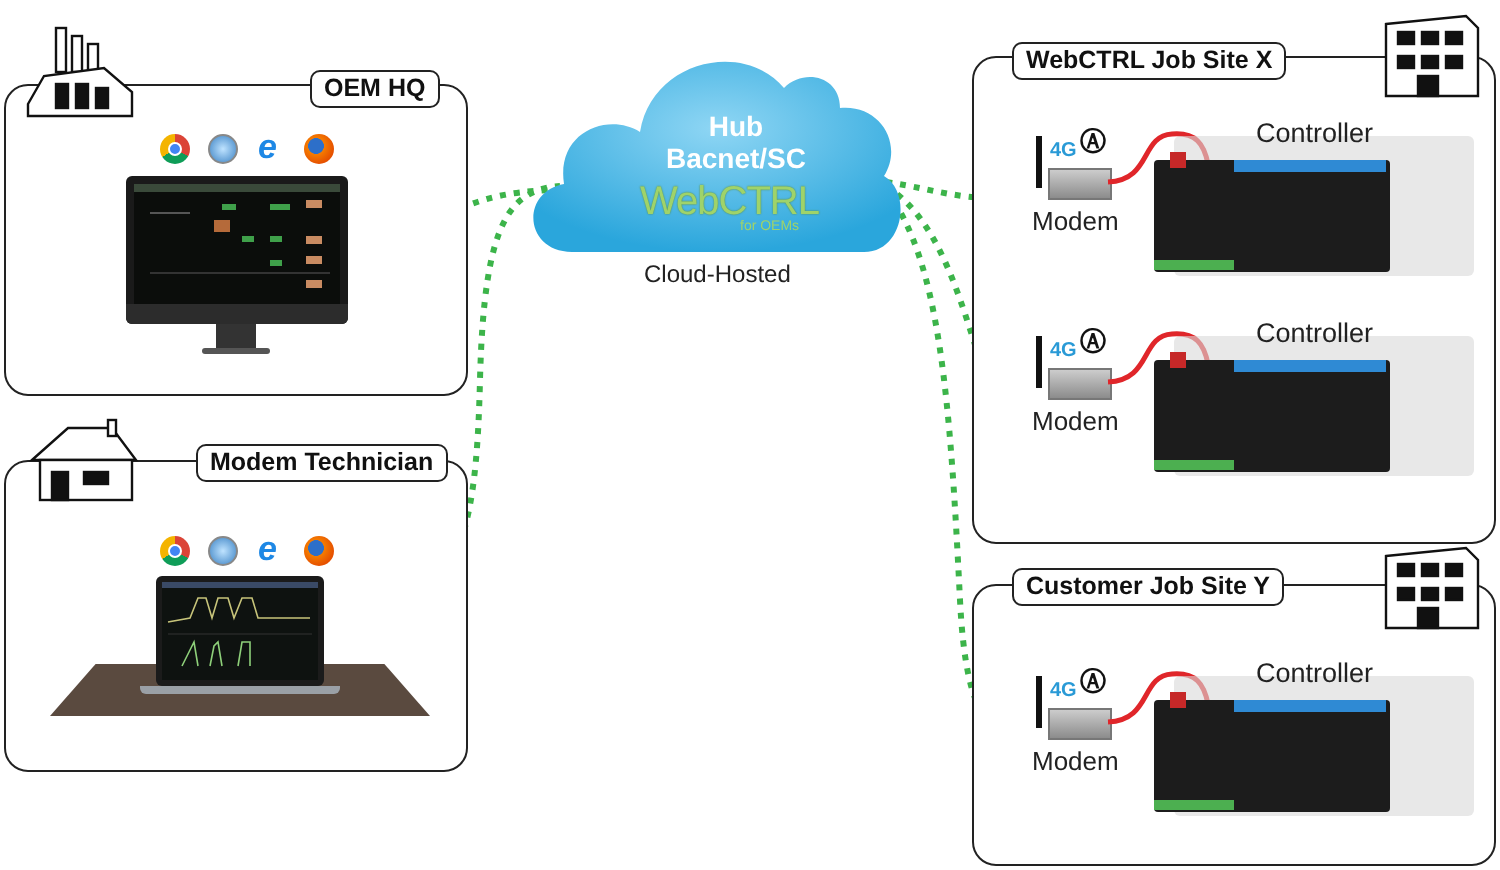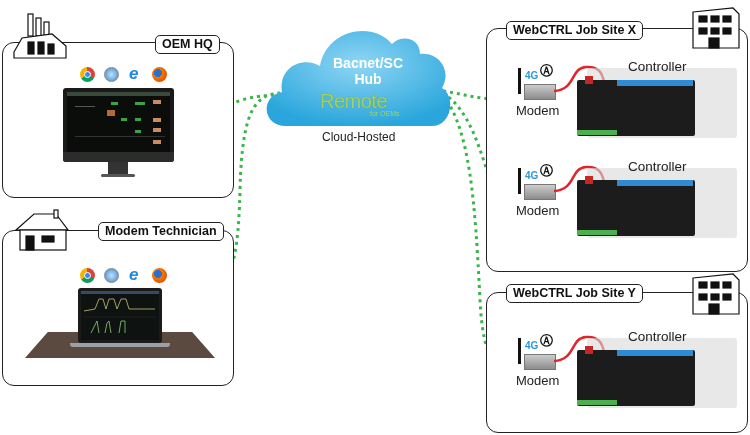--- a/index.html
+++ b/index.html
@@ -112,25 +112,25 @@
 <svg width="750" height="435">
   <defs>
     <radialGradient id="cg" cx="50%" cy="35%" r="65%">
       <stop offset="0%" stop-color="#8fd6f4"></stop>
       <stop offset="100%" stop-color="#2aa6dc"></stop>
     </radialGradient>
   </defs>
   <path d="M286,126 C262,126 260,96 282,92 C278,66 304,56 320,66 C326,30 372,20 392,44 C402,34 420,38 420,54 C440,52 452,72 442,88 C456,96 452,126 432,126 Z" fill="url(#cg)"></path>
 </svg>
 <div class="cloud-text" style="left:318px;top:55px;width:100px;">
+  <div>Hub</div>
   <div>Bacnet/SC</div>
-  <div>Hub</div>
 </div>
 <div class="abs" style="left:318px;top:90px;width:100px;height:30px;">
-  <span style="position:absolute;left:2px;top:0;font-size:20px;color:#9fd36a;letter-spacing:-0.5px;text-shadow:0 0 1px #5a8a2a;">Remote</span>
+  <span style="position:absolute;left:2px;top:0;font-size:20px;color:#9fd36a;letter-spacing:-0.5px;text-shadow:0 0 1px #5a8a2a;">WebCTRL</span>
   <span style="position:absolute;left:52px;top:20px;font-size:7px;color:#9fd36a;">for OEMs</span>
 </div>
 <div class="small-text" style="left:322px;top:130px;font-weight:normal;font-size:12px;">Cloud-Hosted</div>
 
 <div class="panel" style="left:486px;top:28px;width:262px;height:244px;"></div>
 <svg width="70" height="50" style="left:683px;top:2px;">
   <g fill="#fff" stroke="#111" stroke-width="1.2">
     <path d="M10,10 L50,6 L56,12 L56,46 L10,46 Z"></path>
     <rect x="16" y="14" width="8" height="6" fill="#111"></rect>
       <rect x="28" y="14" width="8" height="6" fill="#111"></rect>
@@ -149,21 +149,21 @@
     <path d="M10,10 L50,6 L56,12 L56,46 L10,46 Z"></path>
     <rect x="16" y="14" width="8" height="6" fill="#111"></rect>
       <rect x="28" y="14" width="8" height="6" fill="#111"></rect>
       <rect x="40" y="14" width="8" height="6" fill="#111"></rect>
     <rect x="16" y="26" width="8" height="6" fill="#111"></rect>
       <rect x="28" y="26" width="8" height="6" fill="#111"></rect>
       <rect x="40" y="26" width="8" height="6" fill="#111"></rect>
     <rect x="26" y="36" width="10" height="10" fill="#111"></rect>
   </g>
 </svg>
-<div class="label" style="left:506px;top:284px;">WebCTRL Job Site Y</div>
+<div class="label" style="left:506px;top:284px;">Customer Job Site Y</div>
 
 <div class="abs" style="left:512px;top:60px;width:230px;height:92px;">
   <div class="abs" style="left:0;top:0;width:50px;height:60px;">
     <div class="abs" style="left:6px;top:8px;width:3px;height:26px;background:#111;"></div>
     <div class="abs" style="left:13px;top:10px;font-size:10px;font-weight:bold;color:#2a9ad6;">4G</div>
     <div class="abs" style="left:28px;top:2px;font-size:13px;font-weight:bold;color:#111;">Ⓐ</div>
     <div class="abs" style="left:12px;top:24px;width:30px;height:14px;background:linear-gradient(#ccc,#8c8c8c);border:1px solid #777;"></div>
   </div>
   <div class="small-text" style="left:4px;top:43px;">Modem</div>
   <svg width="80" height="60" style="left:38px;top:0;">

